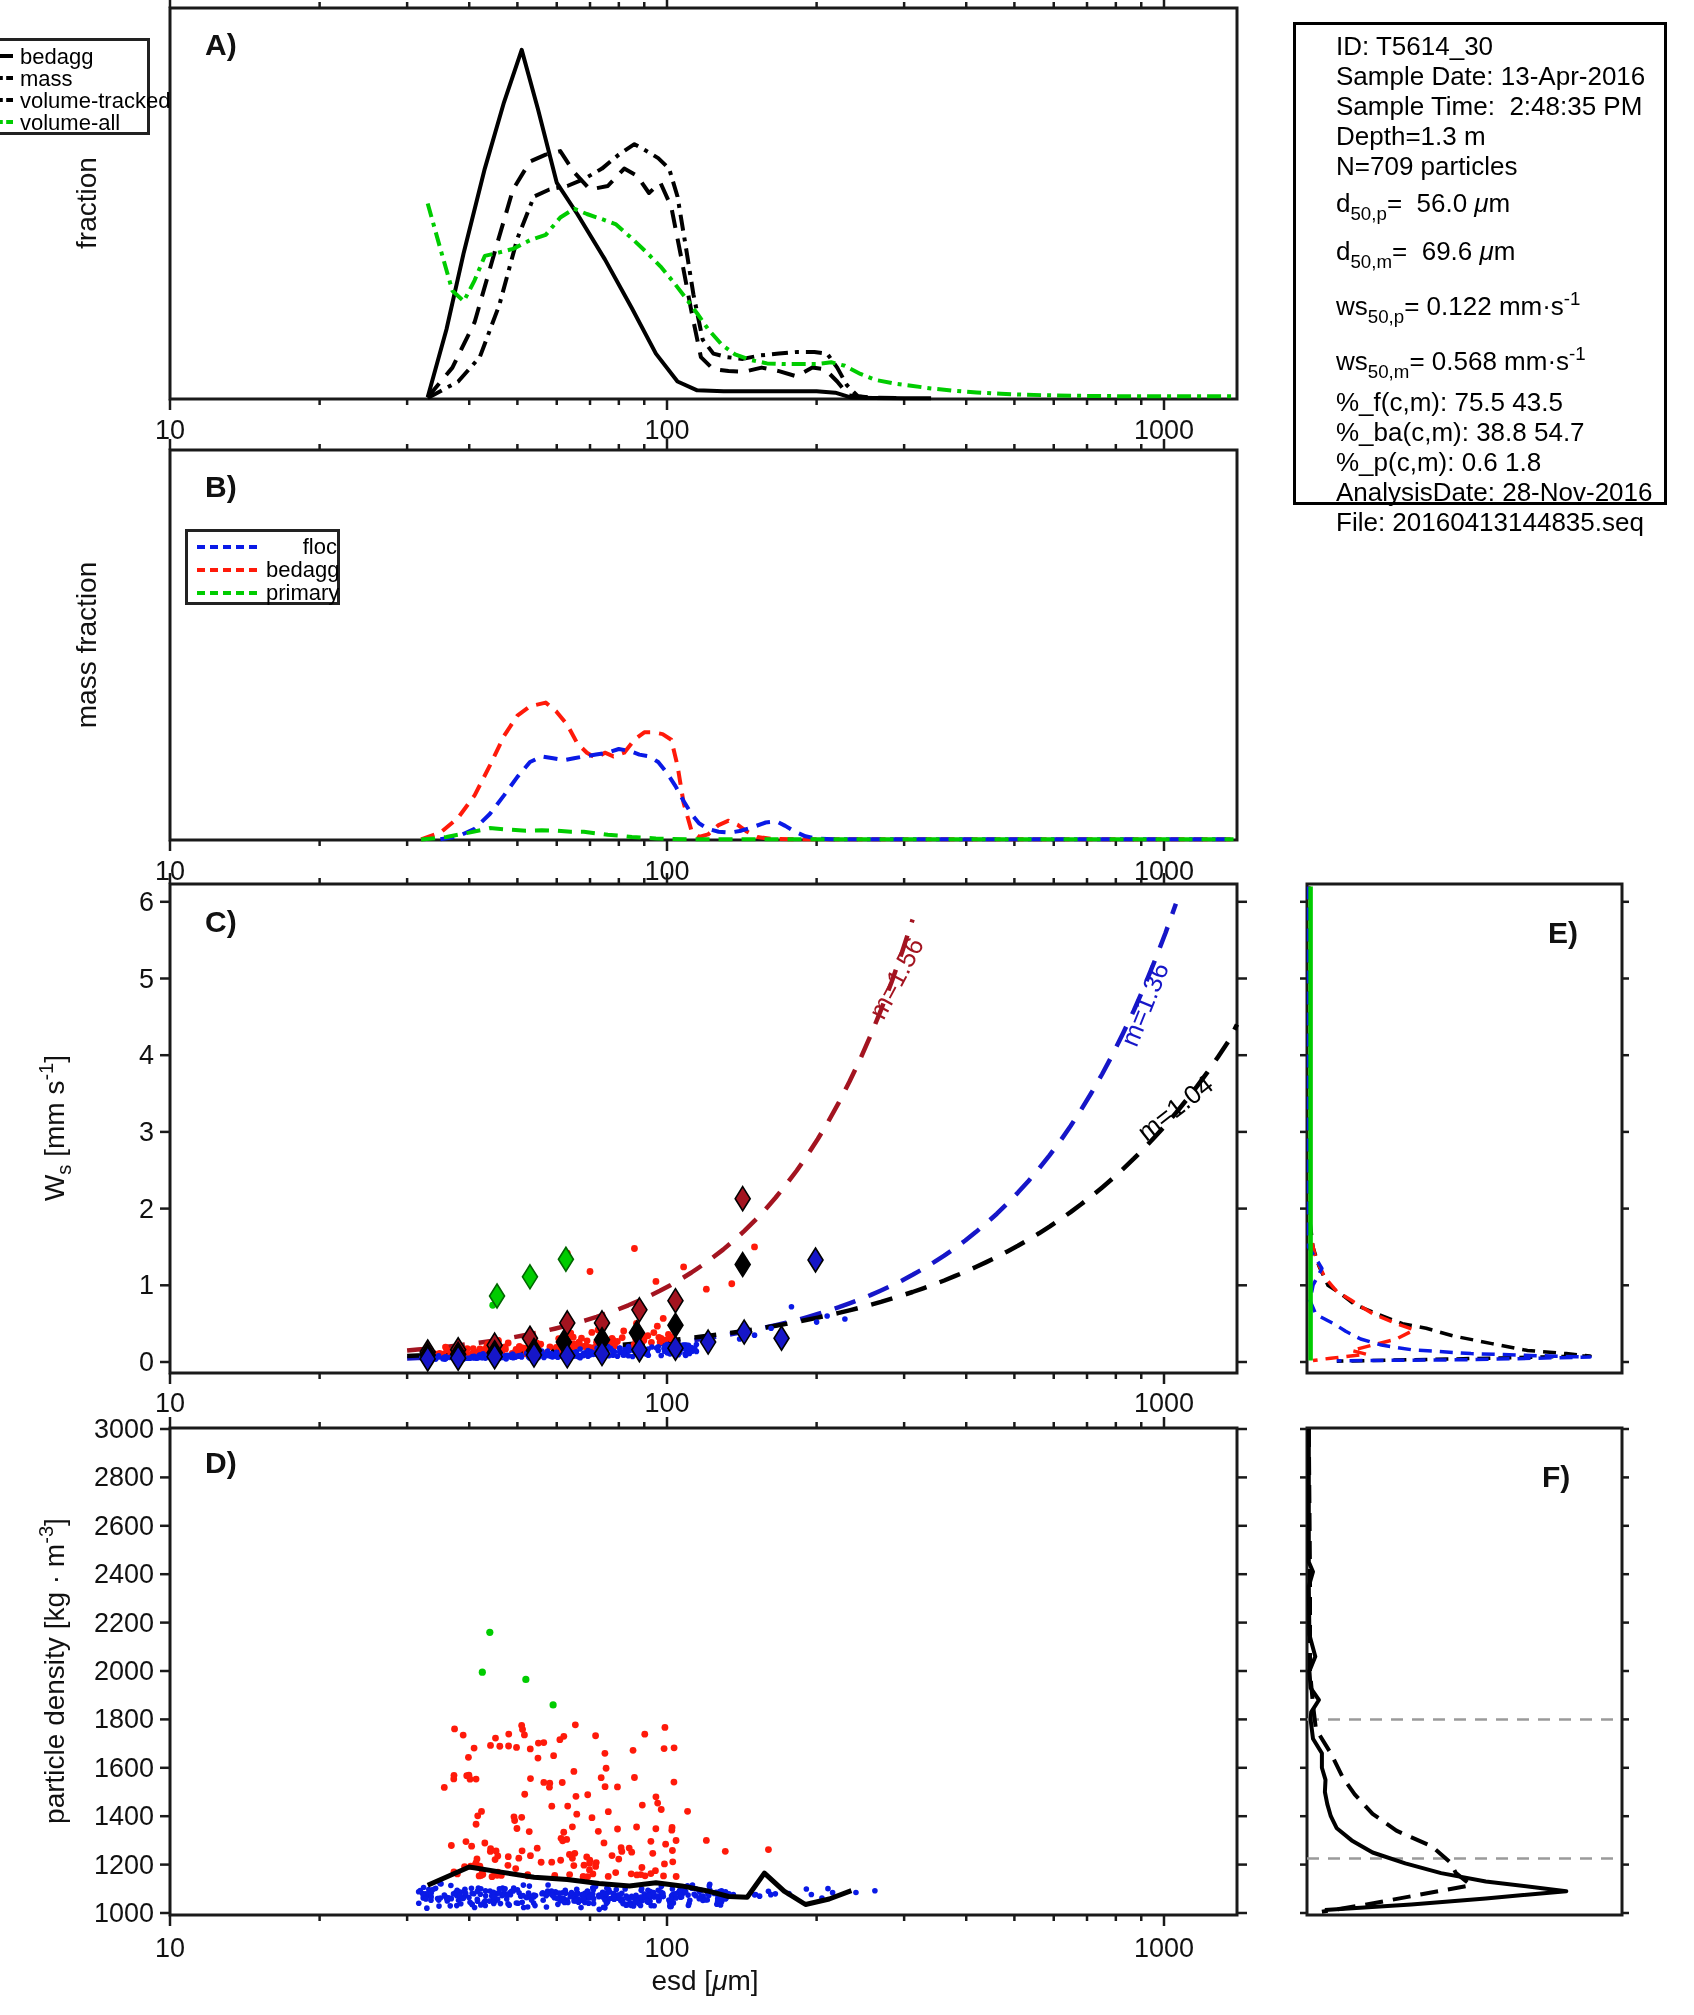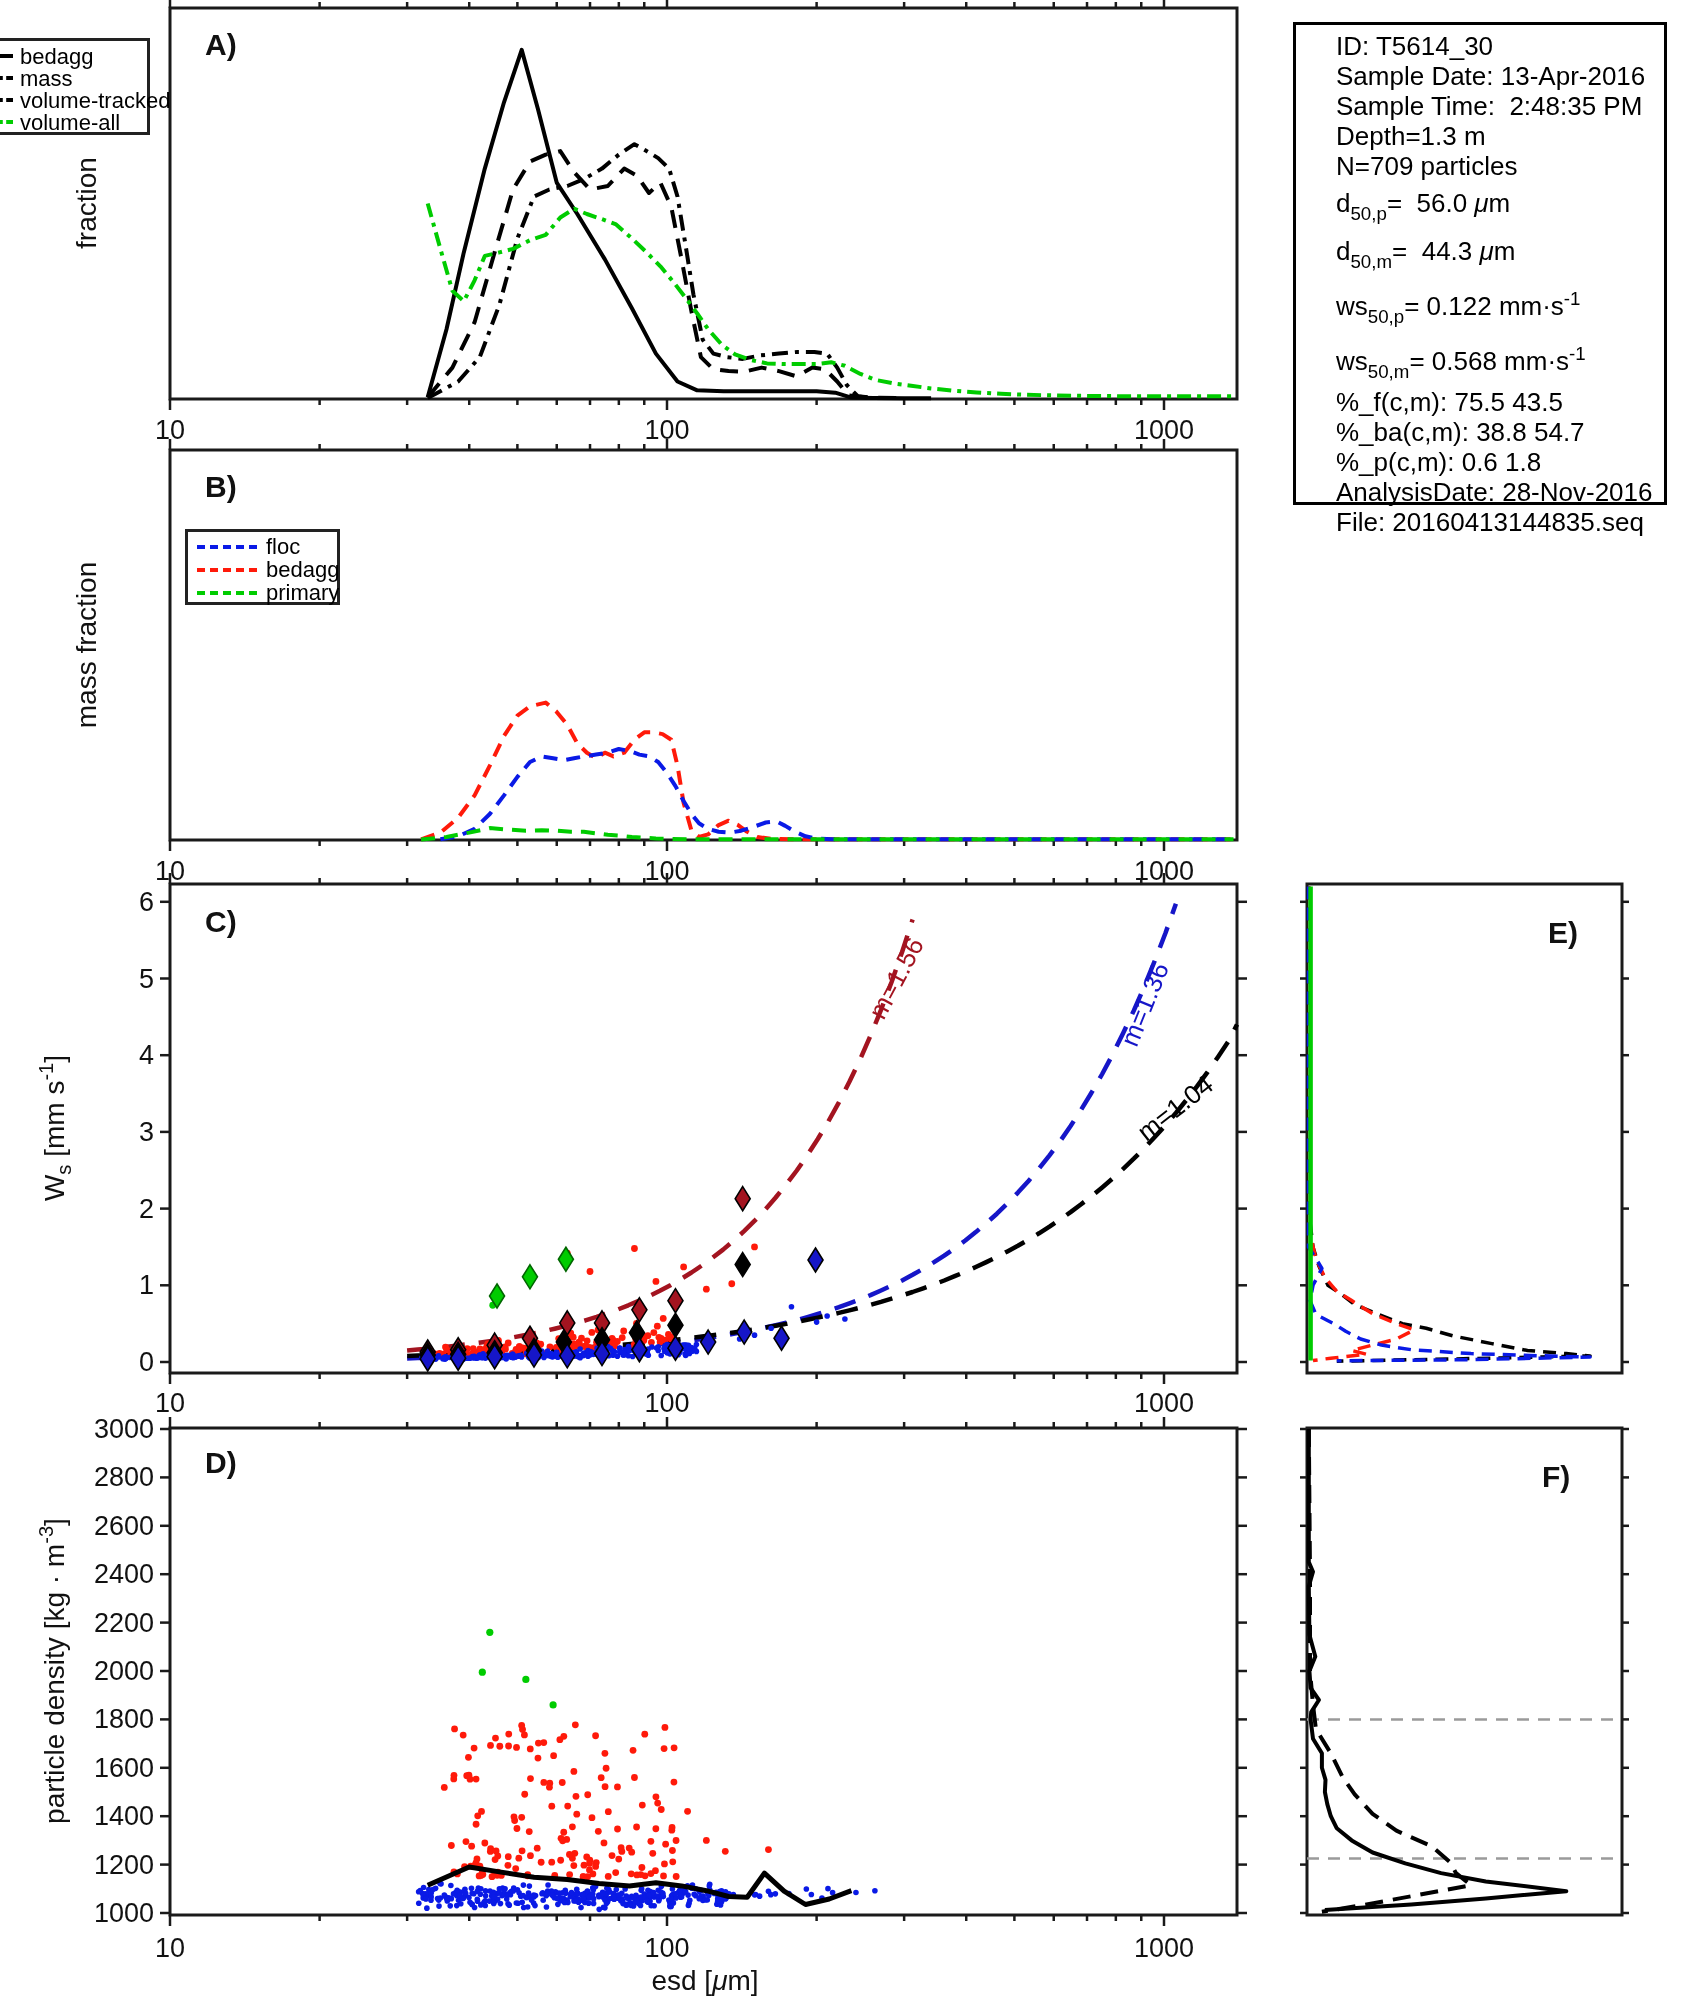--- a/index.html
+++ b/index.html
@@ -7,21 +7,21 @@
        font-family:"Liberation Sans",sans-serif;color:#000;}
   #chart{position:absolute;left:0;top:0;}
   .legend{position:absolute;background:#fff;border:3px solid #222;box-sizing:border-box;}
   .legend .row{display:flex;align-items:center;white-space:nowrap;}
   .legend .ls{display:inline-block;height:0;flex:none;}
   .legend .lab{font-size:22px;line-height:23px;}
   #legendA{left:-10px;top:38px;width:160px;height:97px;padding:4px 0 0 3px;}
   #legendA .row{height:22px;}
   #legendA .ls{width:17px;margin-right:7px;}
   #legendB{left:185px;top:529px;width:155px;height:76px;padding:3px 0 0 9px;}
-  #legendB .row{height:23px;}
+  #legendB .row{height:23px;justify-content:space-between;}
   #legendB .ls{width:60px;margin-right:9px;}
   #infobox{position:absolute;left:1293px;top:22px;width:374px;height:483px;
            border:3px solid #000;box-sizing:border-box;padding:6px 12px;
            font-size:26px;line-height:30px;}
   #infobox .il{white-space:pre;margin-left:28px;}
   #infobox .il.tall{margin-top:7px;}
   #infobox .sub{font-size:0.72em;vertical-align:-0.42em;text-align:right;}
   #infobox .sup{font-size:0.72em;vertical-align:0.55em;}
   #infobox .it{font-style:italic;}
   svg text{font-family:"Liberation Sans",sans-serif;}
@@ -1349,21 +1349,21 @@
         <span class="lab">primary</span>
       </div>
     </div>
   <div id="infobox">
       <div class="il"><span>ID: T5614_30</span></div>
       <div class="il"><span>Sample Date: 13-Apr-2016</span></div>
       <div class="il"><span>Sample Time:  2:48:35 PM</span></div>
       <div class="il"><span>Depth=1.3 m</span></div>
       <div class="il"><span>N=709 particles</span></div>
       <div class="il tall"><span>d</span><span class="sub">50,p</span><span>=  56.0 </span><span class="it">μ</span><span>m</span></div>
-      <div class="il tall"><span>d</span><span class="sub">50,m</span><span>=  44.3 </span><span class="it">μ</span><span>m</span></div>
+      <div class="il tall"><span>d</span><span class="sub">50,m</span><span>=  69.6 </span><span class="it">μ</span><span>m</span></div>
       <div class="il tall"><span>ws</span><span class="sub">50,p</span><span>= 0.122 mm·s</span><span class="sup">-1</span></div>
       <div class="il tall"><span>ws</span><span class="sub">50,m</span><span>= 0.568 mm·s</span><span class="sup">-1</span></div>
       <div class="il"><span>%_f(c,m): 75.5 43.5</span></div>
       <div class="il"><span>%_ba(c,m): 38.8 54.7</span></div>
       <div class="il"><span>%_p(c,m): 0.6 1.8</span></div>
       <div class="il"><span>AnalysisDate: 28-Nov-2016</span></div>
       <div class="il"><span>File: 20160413144835.seq</span></div>
     </div>
 </div>
 

